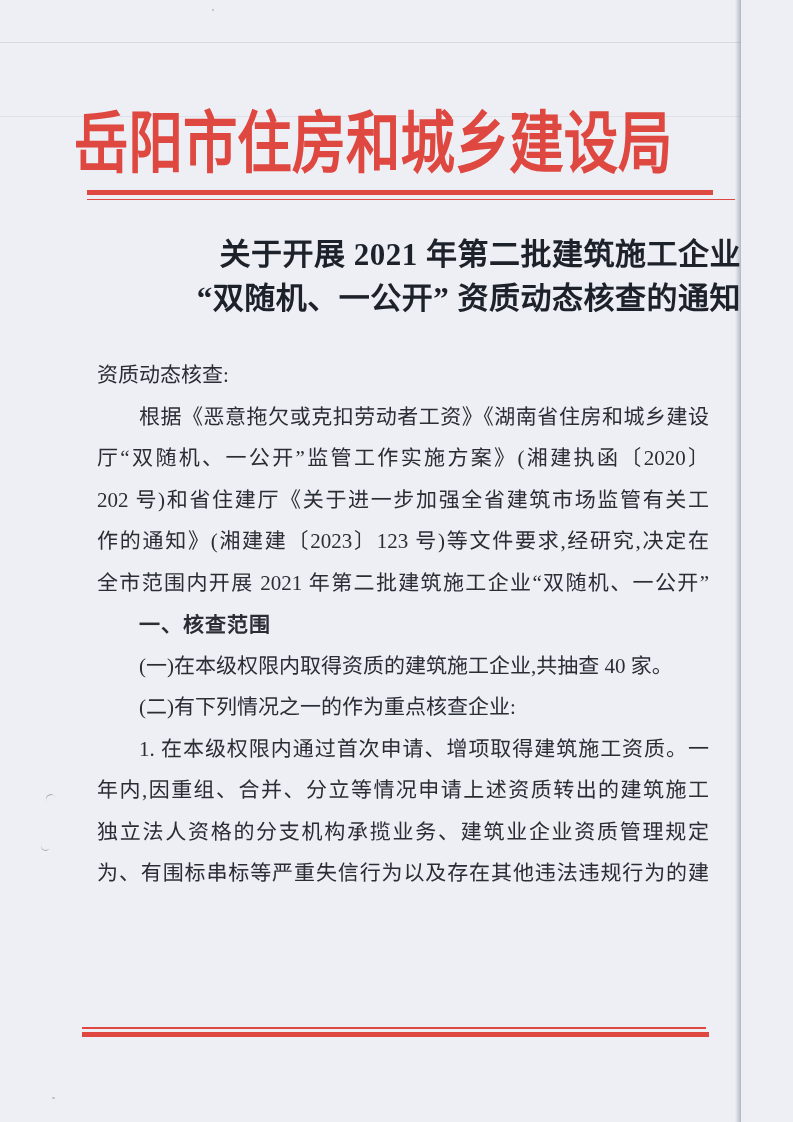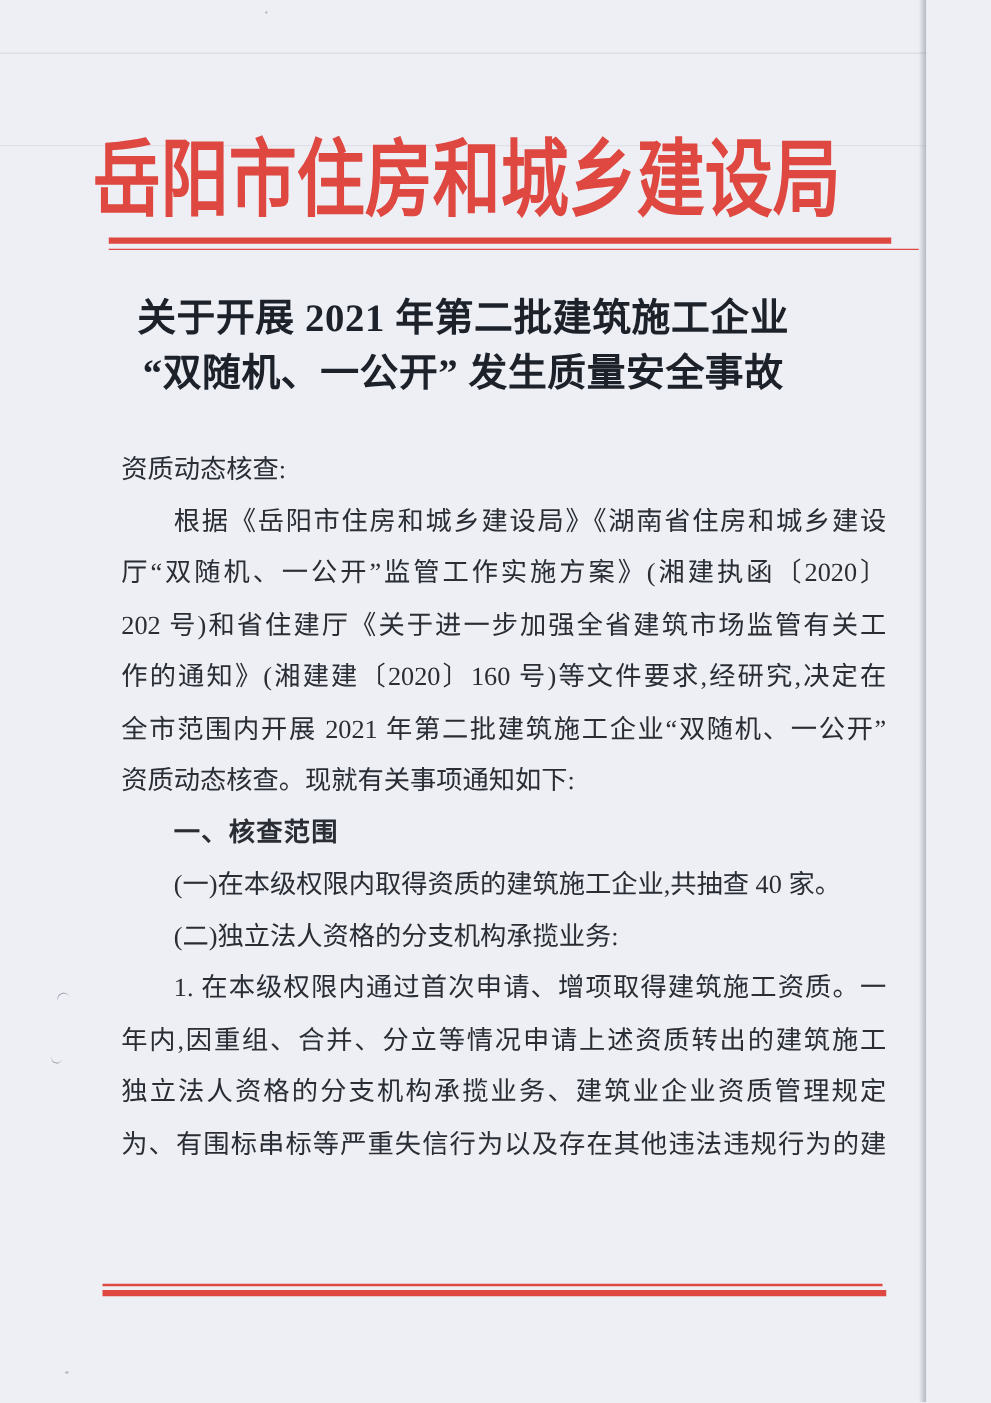--- a/index.html
+++ b/index.html
@@ -43,21 +43,21 @@
   }
   .rule { position: absolute; background: var(--color-red, #de4840); }
   .rule-top-thick    { top: 190px;  left: 87px; width: 626px; height: 4.5px; }
   .rule-top-thin     { top: 198.5px; left: 87px; width: 648px; height: 1.8px; }
   .rule-bottom-thin  { top: 1027px; left: 82px; width: 624px; height: 1.8px; }
   .rule-bottom-thick { top: 1031.5px; left: 82px; width: 627px; height: 5px; }
 
   
   .doc-title {
     position: absolute; top: 233px; left: 0; width: 100%;
-    text-align: center; font-weight: 700;
+    text-align: right; font-weight: 700;
     font-size: 31px; line-height: 44px;
     color: var(--color-title, #1d2129);
     letter-spacing: 0.5px;
   }
 
   
   .doc-body {
     position: absolute; top: 355px; left: 97px; width: 612px;
     font-size: 21px; line-height: 41.5px;
     color: var(--color-ink, #2a2d34);
@@ -81,34 +81,33 @@
   <div class="squiggle m1"></div>
   <div class="squiggle m2"></div>
 
   <div class="agency">岳阳市住房和城乡建设局</div>
 
   <div class="rule rule-top-thick"></div>
   <div class="rule rule-top-thin"></div>
 
   <div class="doc-title">
     <div>关于开展 2021 年第二批建筑施工企业</div>
-    <div>“双随机、一公开” 发生质量安全事故</div>
+    <div>“双随机、一公开” 资质动态核查的通知</div>
   </div>
 
   <div class="doc-body">
     <div class="line">资质动态核查:</div>
-    <div class="line ind fill">根据《岳阳市住房和城乡建设局》《湖南省住房和城乡建设</div>
+    <div class="line ind fill">根据《恶意拖欠或克扣劳动者工资》《湖南省住房和城乡建设</div>
     <div class="line fill">厅“双随机、一公开”监管工作实施方案》(湘建执函〔2020〕</div>
     <div class="line fill">202 号)和省住建厅《关于进一步加强全省建筑市场监管有关工</div>
-    <div class="line fill">作的通知》(湘建建〔2020〕160 号)等文件要求,经研究,决定在</div>
+    <div class="line fill">作的通知》(湘建建〔2023〕123 号)等文件要求,经研究,决定在</div>
     <div class="line fill">全市范围内开展 2021 年第二批建筑施工企业“双随机、一公开”</div>
-    <div class="line">资质动态核查。现就有关事项通知如下:</div>
     <div class="line ind hd">一、核查范围</div>
     <div class="line ind">(一)在本级权限内取得资质的建筑施工企业,共抽查 40 家。</div>
-    <div class="line ind">(二)独立法人资格的分支机构承揽业务:</div>
+    <div class="line ind">(二)有下列情况之一的作为重点核查企业:</div>
     <div class="line ind fill">1. 在本级权限内通过首次申请、增项取得建筑施工资质。一</div>
     <div class="line fill">年内,因重组、合并、分立等情况申请上述资质转出的建筑施工</div>
     <div class="line fill">独立法人资格的分支机构承揽业务、建筑业企业资质管理规定</div>
     <div class="line fill">为、有围标串标等严重失信行为以及存在其他违法违规行为的建</div>
   </div>
 
   <div class="rule rule-bottom-thin"></div>
   <div class="rule rule-bottom-thick"></div>
 
 </div>

